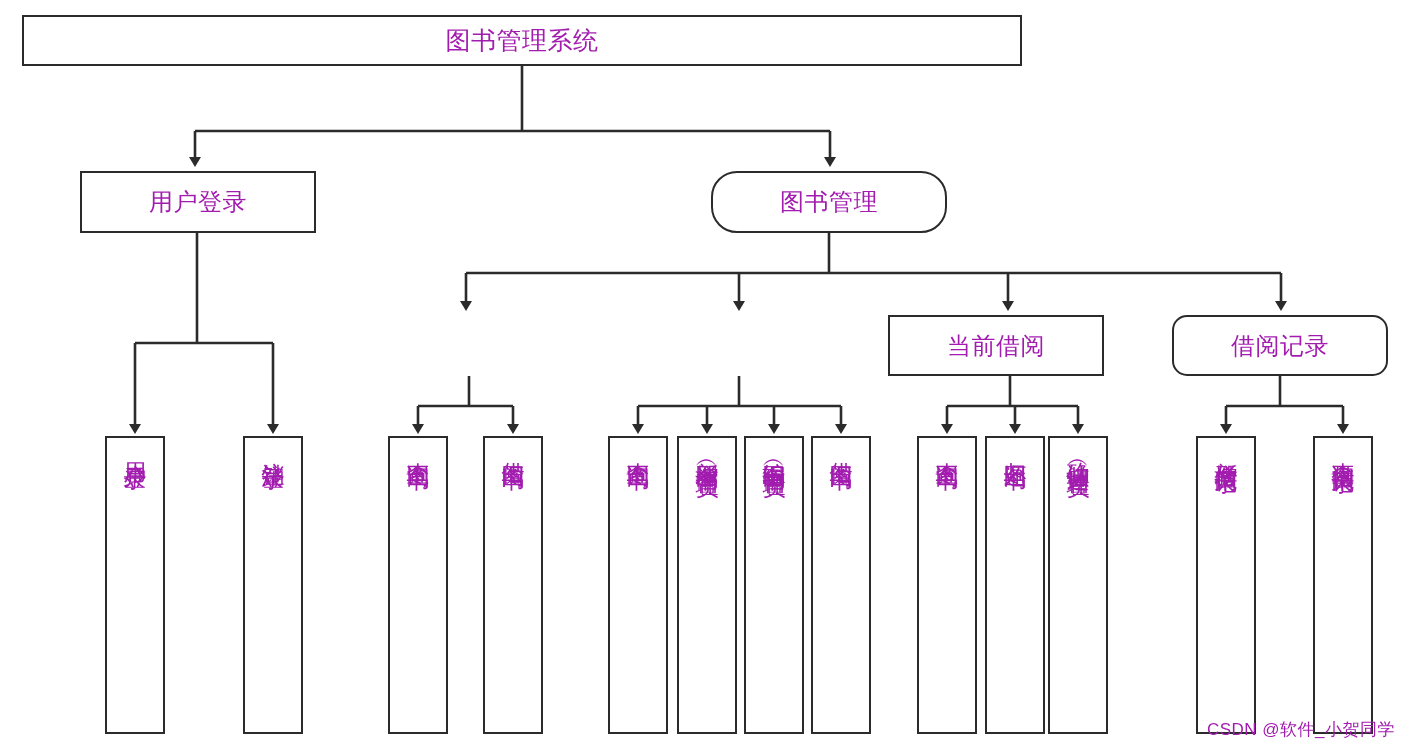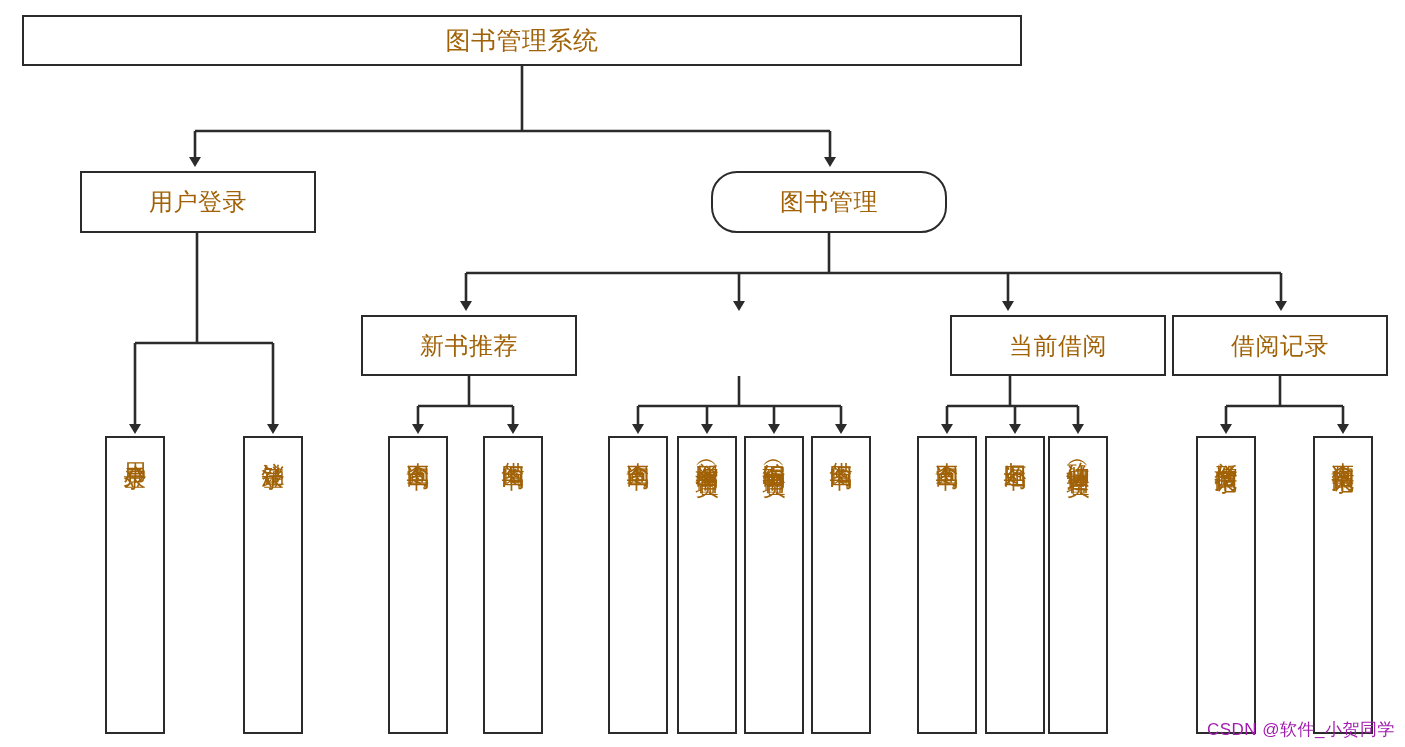--- a/index.html
+++ b/index.html
@@ -26,21 +26,21 @@
     pointer-events: none;
   }
   .node {
     position: absolute;
     box-sizing: border-box;
     border: 2.4px solid #2b2b2b;
     background: #ffffff;
     display: flex;
     align-items: center;
     justify-content: center;
-    color: #a16207;
+    color: #a21caf;
   }
   .node .label {
     display: block;
     text-align: center;
     line-height: 1.22;
     white-space: pre;
   }
   
   .node.horiz .label {
     font-size: 24px;
@@ -132,27 +132,24 @@
     <span class="label">图书管理系统</span>
   </div>
 
   <div class="node horiz" style="left:80px; top:171px; width:236px; height:62px;">
     <span class="label">用户登录</span>
   </div>
   <div class="node horiz" style="left:711px; top:171px; width:236px; height:62px;border-radius:26px;">
     <span class="label">图书管理</span>
   </div>
 
-  <div class="node horiz" style="left:361px; top:315px; width:216px; height:61px;">
-    <span class="label">新书推荐</span>
-  </div>
-  <div class="node horiz" style="left:950px; top:315px; width:216px; height:61px;">
+  <div class="node horiz" style="left:888px; top:315px; width:216px; height:61px;">
     <span class="label">当前借阅</span>
   </div>
-  <div class="node horiz" style="left:1172px; top:315px; width:216px; height:61px;">
+  <div class="node horiz" style="left:1172px; top:315px; width:216px; height:61px;border-radius:15px;">
     <span class="label">借阅记录</span>
   </div>
 
   <div class="node vert" style="left:105px; top:436px; width:60px; height:298px;">
     <span class="label">用户登录</span>
   </div>
   <div class="node vert" style="left:243px; top:436px; width:60px; height:298px;">
     <span class="label">注销登录</span>
   </div>
 

